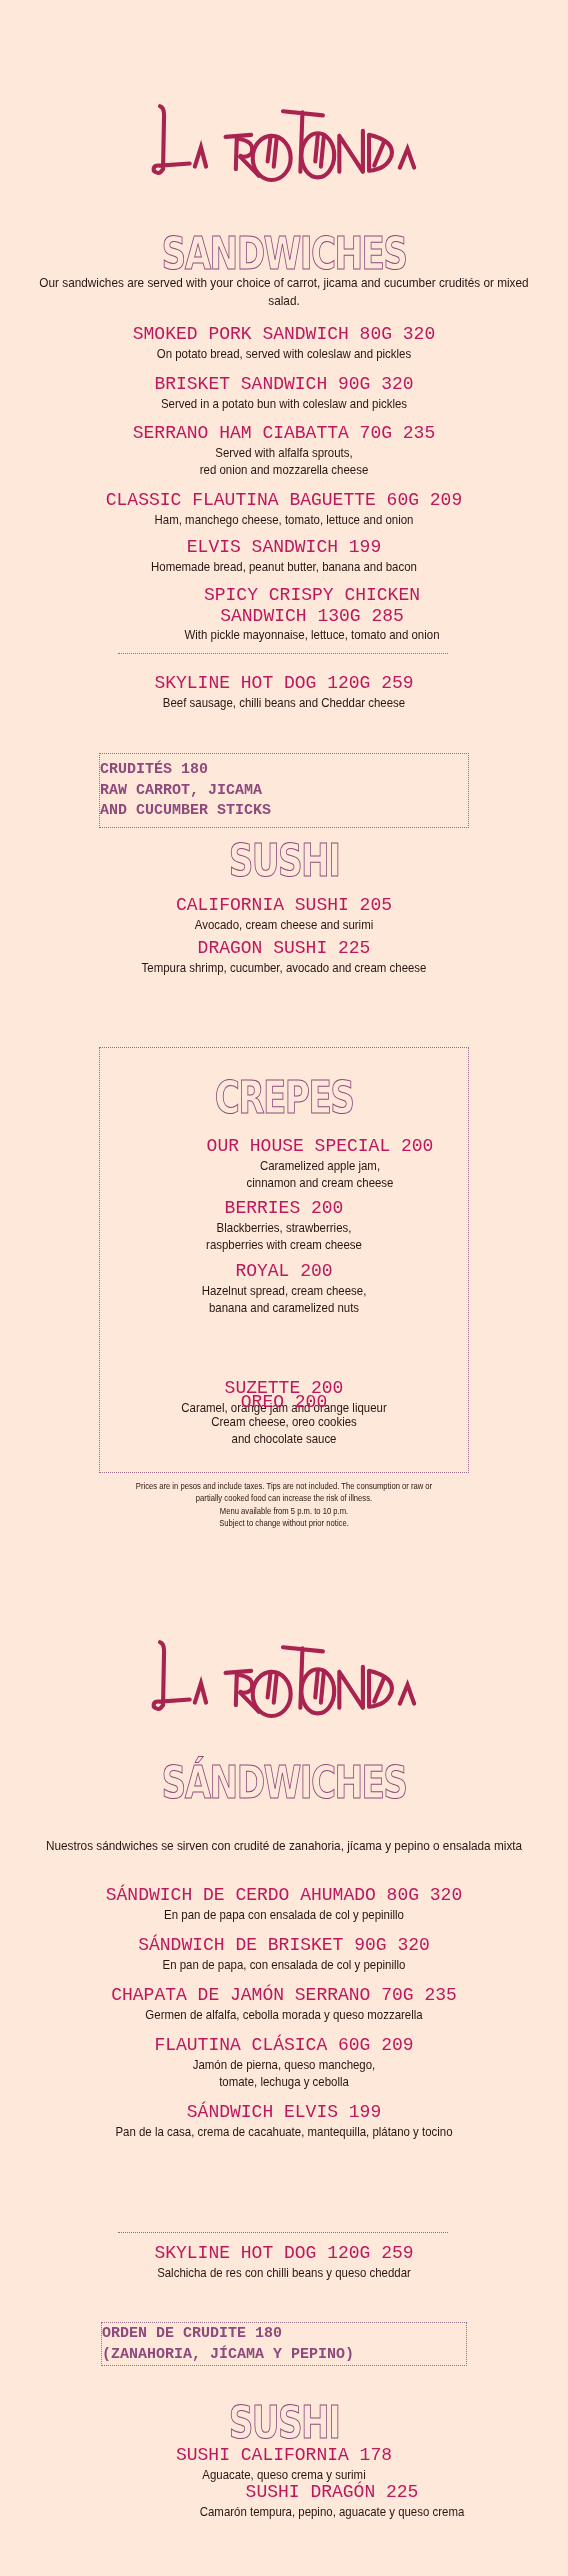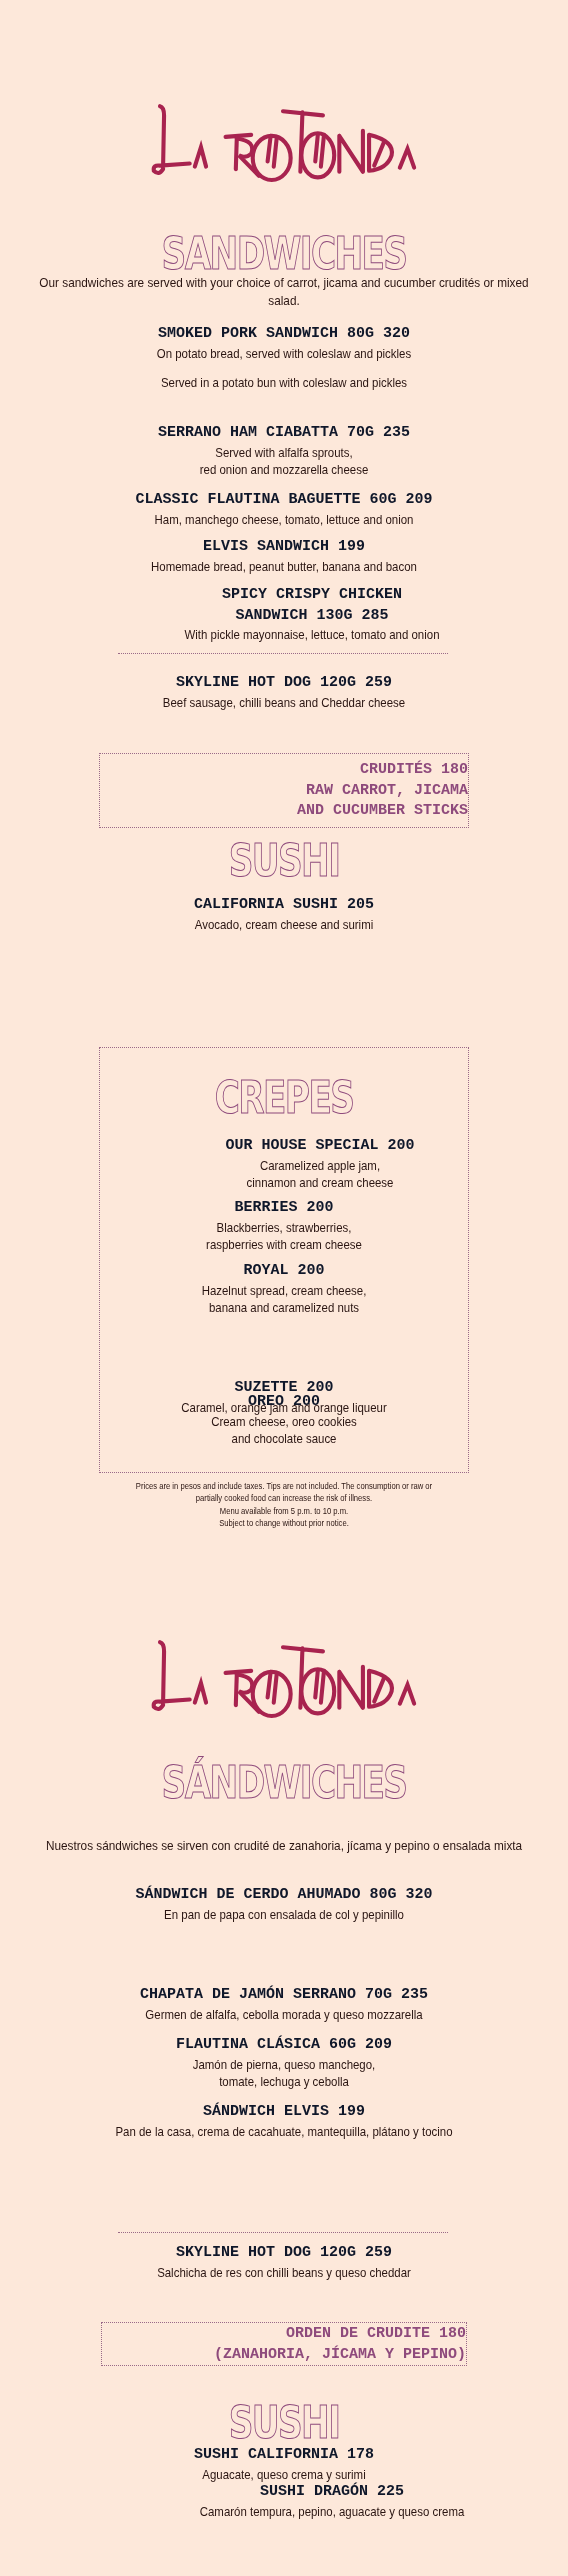--- a/index.html
+++ b/index.html
@@ -30,43 +30,43 @@
     margin:0;
   }
   .intro {
     font-family:"Liberation Sans", sans-serif;
     font-size:13.4px; line-height:17.5px;
     transform:scaleX(0.88); transform-origin:center;
   }
   .item { position:absolute; left:0; width:568px; text-align:center; }
   .item-name {
     font-family:"Liberation Mono", monospace;
-    font-weight:bold;
-    font-size:15px; line-height:20.6px;
-    color:#0f172a;
+    font-weight:normal;
+    font-size:18px; line-height:20.6px;
+    color:#be185d;
     letter-spacing:0px;
     white-space:pre-line;
   }
   .item-desc {
     font-family:"Liberation Sans", sans-serif;
     font-size:13px; line-height:17.5px;
     color:#2A1512;
     white-space:pre-line;
     transform:scaleX(0.88); transform-origin:center;
   }
   .divider {
     position:absolute; left:118px; width:330px; height:0;
     border-top:1px dotted #9a6a88;
   }
   .box {
     position:absolute; border:1px dotted #9a6a88; box-sizing:border-box;
   }
   .box-text {
     font-family:"Liberation Mono", monospace; font-weight:bold;
-    font-size:15px; line-height:20.6px; color:#8E4A7C; text-align:right;
+    font-size:15px; line-height:20.6px; color:#8E4A7C; text-align:left;
     white-space:pre-line;
   }
   .notes {
     font-family:"Liberation Sans", sans-serif;
     font-size:9.8px; line-height:12.4px;
     color:#2A1512;
     white-space:pre-line;
     transform:scaleX(0.78); transform-origin:center;
   }
 </style>
@@ -108,20 +108,21 @@
     <h1 class="section-title">SANDWICHES</h1>
   </div>
   <div class="abs intro" style="top:274px;">Our sandwiches are served with your choice of carrot,
 jicama and cucumber crudités or mixed salad.</div>
 
   <div class="item" style="top:324px;">
     <div class="item-name">SMOKED PORK SANDWICH 80G 320</div>
     <div class="item-desc">On potato bread, served with coleslaw and pickles</div>
   </div>
   <div class="item" style="top:374px;">
+    <div class="item-name">BRISKET SANDWICH 90G 320</div>
     <div class="item-desc">Served in a potato bun with coleslaw and pickles</div>
   </div>
   <div class="item" style="top:423px;">
     <div class="item-name">SERRANO HAM CIABATTA 70G 235</div>
     <div class="item-desc">Served with alfalfa sprouts,
 red onion and mozzarella cheese</div>
   </div>
   <div class="item" style="top:490px;">
     <div class="item-name">CLASSIC FLAUTINA BAGUETTE 60G 209</div>
     <div class="item-desc">Ham, manchego cheese, tomato, lettuce and onion</div>
@@ -149,20 +150,24 @@
 AND CUCUMBER STICKS</div>
   </div>
 
   <div class="abs" style="top:838px;">
     <h1 class="section-title">SUSHI</h1>
   </div>
 
   <div class="item" style="top:895px;">
     <div class="item-name">CALIFORNIA SUSHI 205</div>
     <div class="item-desc">Avocado, cream cheese and surimi</div>
+  </div>
+  <div class="item" style="top:938px;">
+    <div class="item-name">DRAGON SUSHI 225</div>
+    <div class="item-desc">Tempura shrimp, cucumber, avocado and cream cheese</div>
   </div>
 
   <div class="box" style="top:1047px; left:99px; width:370px; height:426px;"></div>
 
   <div class="abs" style="top:1075px;">
     <h1 class="section-title">CREPES</h1>
   </div>
 
   <div class="item" style="top:1136px;padding-left:36px;">
     <div class="item-name">OUR HOUSE SPECIAL 200</div>
@@ -219,20 +224,24 @@
   <div class="abs" style="top:214px;">
     <h1 class="section-title">SÁNDWICHES</h1>
   </div>
   <div class="abs intro" style="top:291px;">Nuestros sándwiches se sirven con crudité de
 zanahoria, jícama y pepino o ensalada mixta</div>
 
   <div class="item" style="top:339px;">
     <div class="item-name">SÁNDWICH DE CERDO AHUMADO 80G 320</div>
     <div class="item-desc">En pan de papa con ensalada de col y pepinillo</div>
   </div>
+  <div class="item" style="top:389px;">
+    <div class="item-name">SÁNDWICH DE BRISKET 90G 320</div>
+    <div class="item-desc">En pan de papa, con ensalada de col y pepinillo</div>
+  </div>
   <div class="item" style="top:439px;">
     <div class="item-name">CHAPATA DE JAMÓN SERRANO 70G 235</div>
     <div class="item-desc">Germen de alfalfa, cebolla morada y queso mozzarella</div>
   </div>
   <div class="item" style="top:489px;">
     <div class="item-name">FLAUTINA CLÁSICA 60G 209</div>
     <div class="item-desc">Jamón de pierna, queso manchego,
 tomate, lechuga y cebolla</div>
   </div>
   <div class="item" style="top:556px;">

